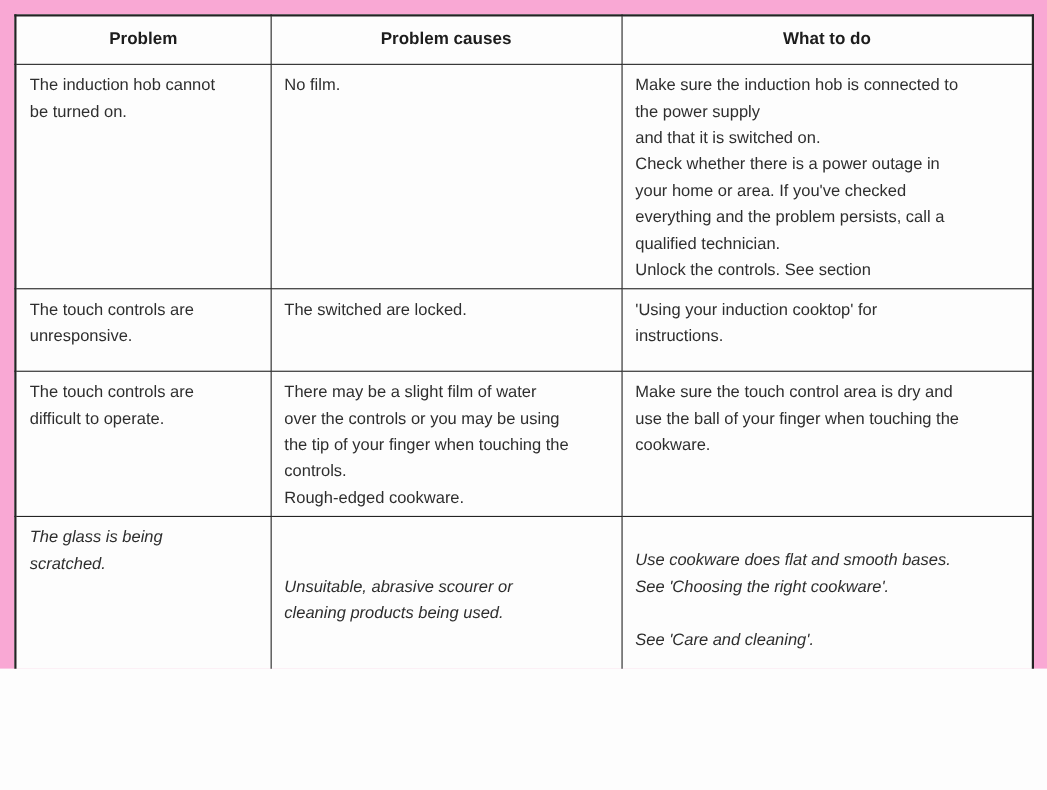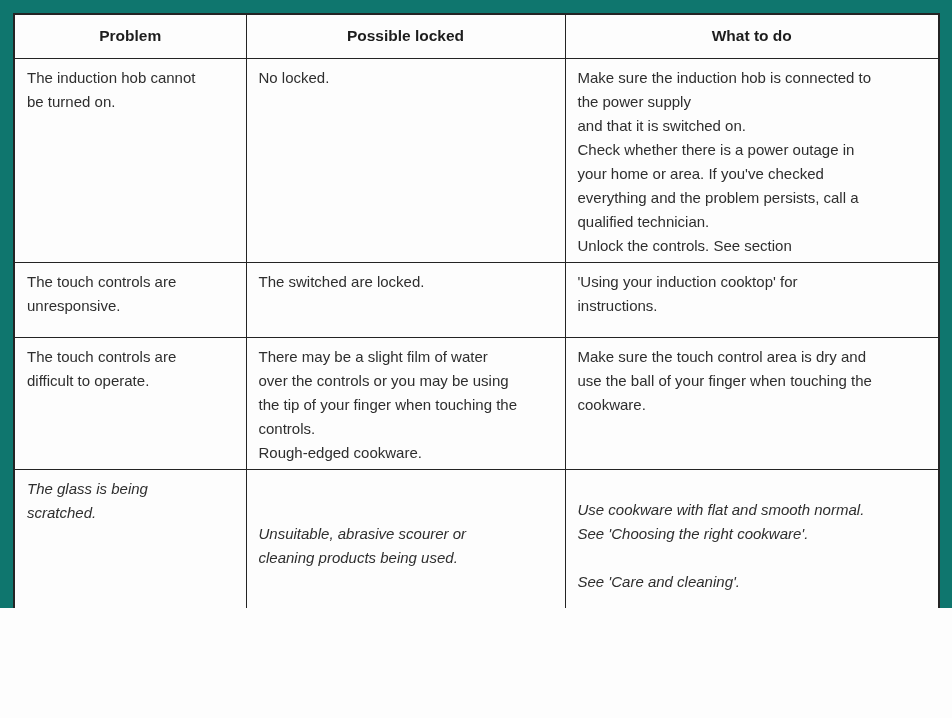--- a/index.html
+++ b/index.html
@@ -6,21 +6,21 @@
     margin: 0;
     padding: 0;
     background: #fdfdfd;
     font-family: "Liberation Sans", "DejaVu Sans", sans-serif;
   }
   .page {
     width: 952px;
     height: 608px;
     box-sizing: border-box;
     padding: 13px 13px;
-    background: #0f766e;
+    background: #f9a8d4;
   }
   table.troubleshooting {
     border-collapse: collapse;
     table-layout: fixed;
     width: 925px;
     border: 2px solid #242424;
     background: #fdfdfd;
   }
   col.c1 { width: 232px; }
   col.c2 { width: 319px; }
@@ -61,29 +61,29 @@
 <div class="page">
   <table class="troubleshooting">
     <colgroup>
       <col class="c1">
       <col class="c2">
       <col class="c3">
     </colgroup>
     <thead>
       <tr class="hdr">
         <th>Problem</th>
-        <th>Possible locked</th>
+        <th>Problem causes</th>
         <th>What to do</th>
       </tr>
     </thead>
     <tbody>
       <tr class="r1">
         <td>The induction hob cannot
 be turned on.</td>
-        <td>No locked.</td>
+        <td>No film.</td>
         <td>Make sure the induction hob is connected to
 the power supply
 and that it is switched on.
 Check whether there is a power outage in
 your home or area.  If you've checked
 everything and the problem persists, call a
 qualified technician.
 Unlock the controls.  See section</td>
       </tr>
       <tr class="r2">
@@ -103,20 +103,20 @@
 Rough-edged cookware.</td>
         <td>Make sure the touch control area is dry and
 use the ball of your finger when touching the
 cookware.</td>
       </tr>
       <tr class="r4">
         <td>The glass is being
 scratched.</td>
         <td class="pad-mid">Unsuitable,  abrasive scourer or
 cleaning products being used.</td>
-        <td class="pad-low">Use cookware with flat and smooth normal.
+        <td class="pad-low">Use cookware does flat and smooth bases.
 See 'Choosing the right cookware'.
 
 See 'Care and cleaning'.</td>
       </tr>
     </tbody>
   </table>
 </div>
 
 </body></html>

